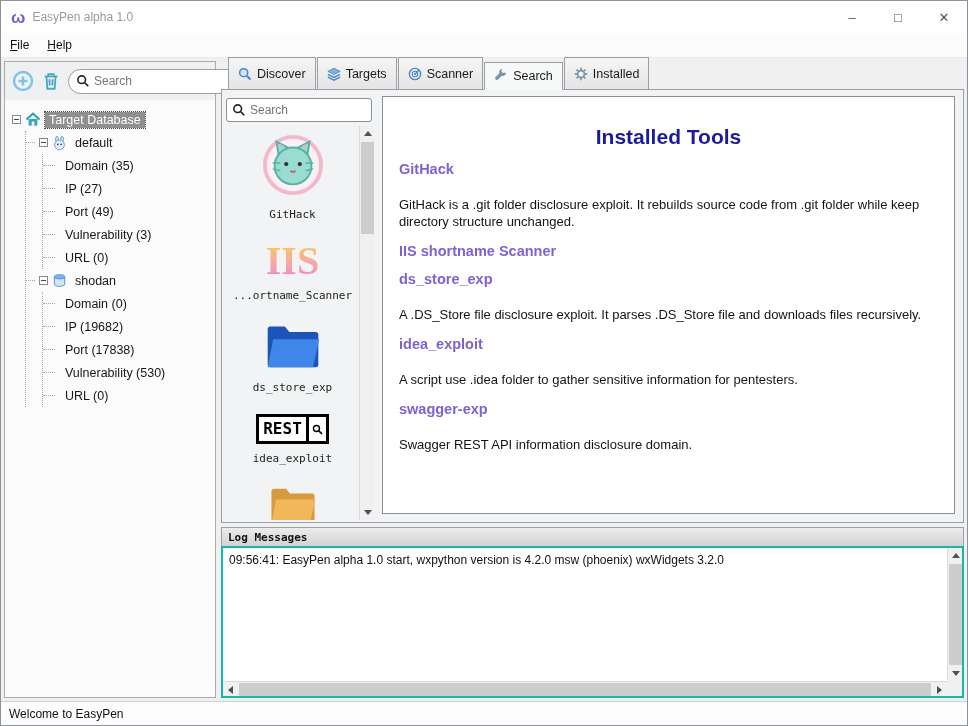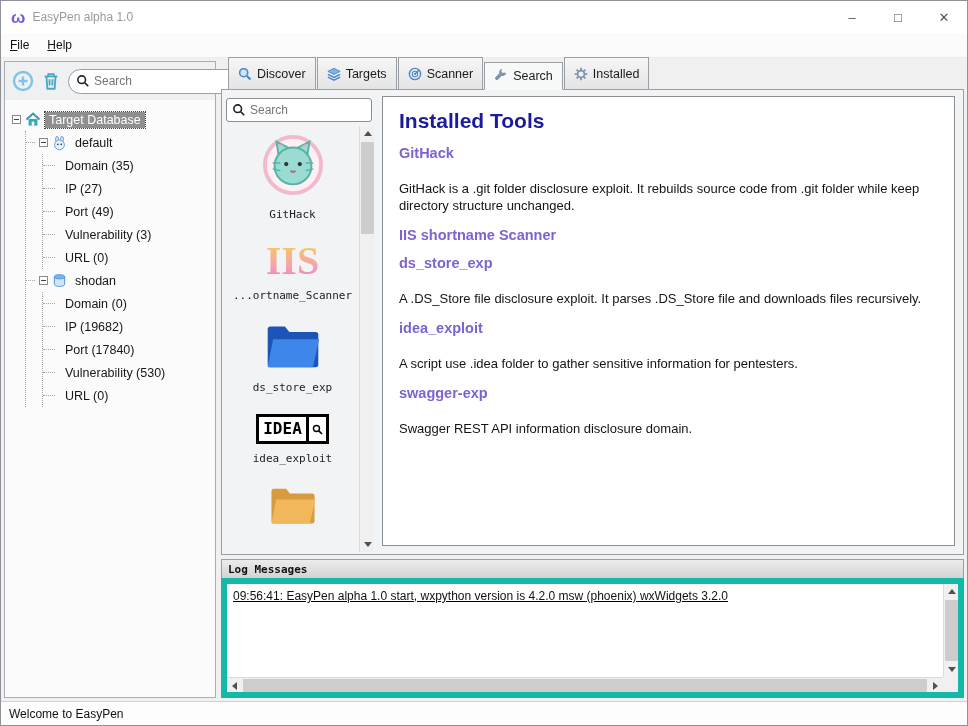--- a/index.html
+++ b/index.html
@@ -67,28 +67,28 @@
   .vscroll { width:15px; flex:none; background:#f0f0f0; border-left:1px solid #dadada; position:relative; }
   .vscroll .arr-up, .vscroll .arr-dn { position:absolute; left:0; width:15px; height:15px; display:flex; align-items:center; justify-content:center; }
   .arr-up { top:0; } .arr-dn { bottom:0; }
   .tri-up { width:0; height:0; border-left:4px solid transparent; border-right:4px solid transparent; border-bottom:5px solid #505050; }
   .tri-dn { width:0; height:0; border-left:4px solid transparent; border-right:4px solid transparent; border-top:5px solid #505050; }
   .tri-lf { width:0; height:0; border-top:4px solid transparent; border-bottom:4px solid transparent; border-right:5px solid #505050; }
   .tri-rt { width:0; height:0; border-top:4px solid transparent; border-bottom:4px solid transparent; border-left:5px solid #505050; }
   .vthumb { position:absolute; left:1px; width:13px; background:#cdcdcd; border-radius:1px; }
   
   .installed-panel { flex:1; margin:6px 8px 8px 8px; background:#fff; border:1px solid #8a8f94; padding:8px 16px; overflow:hidden; min-width:0; }
-  .installed-title { text-align:left; color:#1b1b9e; font-weight:bold; font-size:21px; margin:4px 0 6px 0; }
+  .installed-title { text-align:center; color:#1b1b9e; font-weight:bold; font-size:21px; margin:20px 0 6px 0; }
   .tool-entry-name { color:#7d62d2; font-weight:bold; font-size:14.5px; margin-top:12px; }
   .tool-entry-desc { font-size:13px; color:#141414; margin-top:20px; line-height:1.3; }
   
   .log-section { flex:none; margin-top:4px; display:flex; flex-direction:column; }
   .log-header { height:19px; flex:none; background:linear-gradient(#ececec,#d3d3d3); border:1px solid #9a9fa5; border-bottom:none;
                 font-family:"DejaVu Sans Mono", monospace; font-size:11px; color:#111; padding:3px 6px;font-weight:bold; }
-  .log-body { height:120px; flex:none; background:#fff; border:6px solid #14b8a6; position:relative;text-decoration:underline; }
+  .log-body { height:152px; flex:none; background:#fff; border:2px solid #14b8a6; position:relative; }
   .log-text { font-size:12px; color:#111; padding:5px 20px 0 6px; }
   .log-vscroll { position:absolute; top:0; right:0; bottom:15px; width:15px; background:#f0f0f0; border-left:1px solid #dadada; }
   .log-vscroll .arr-up, .log-vscroll .arr-dn { position:absolute; left:0; width:15px; height:15px; display:flex; align-items:center; justify-content:center; }
   .log-hscroll { position:absolute; left:0; right:15px; bottom:0; height:15px; background:#f0f0f0; border-top:1px solid #dadada; }
   .log-hscroll .arr-lf { position:absolute; left:0; top:0; width:15px; height:15px; display:flex; align-items:center; justify-content:center; }
   .log-hscroll .arr-rt { position:absolute; right:0; top:0; width:15px; height:15px; display:flex; align-items:center; justify-content:center; }
   .hthumb { position:absolute; top:1px; height:13px; background:#cdcdcd; border-radius:1px; }
   .scroll-corner { position:absolute; right:0; bottom:0; width:15px; height:15px; background:#f0f0f0; }
   
   .statusbar { height:24px; flex:none; background:#fdfdfd; border-top:1px solid #d2d2d2; display:flex; align-items:center; padding:0 8px; font-size:12px; color:#111; margin-top:3px; }
@@ -200,21 +200,21 @@
             <span class="tlabel">shodan</span>
           </div>
           <div class="leaves">
             <div class="tree-row leaf">
                 <span class="tlabel">Domain (0)</span>
               </div>
             <div class="tree-row leaf">
                 <span class="tlabel">IP (19682)</span>
               </div>
             <div class="tree-row leaf">
-                <span class="tlabel">Port (17840)</span>
+                <span class="tlabel">Port (17838)</span>
               </div>
             <div class="tree-row leaf">
                 <span class="tlabel">Vulnerability (530)</span>
               </div>
             <div class="tree-row leaf">
                 <span class="tlabel">URL (0)</span>
               </div>
           </div>
         </div>
       </div>
@@ -309,21 +309,21 @@
               <div class="tool-item">
                 <svg width="58" height="47" viewBox="0 0 64 52">
                   <path d="M4 8 a3 3 0 0 1 3 -3 h16 l5 6 h29 a3 3 0 0 1 3 3 v33 a3 3 0 0 1 -3 3 H7 a3 3 0 0 1 -3 -3 Z" fill="#1b55b8"></path>
                   <path d="M10 19 h51 l-7 31 H4 Z" fill="#3f86ea"></path>
                 </svg>
                 <div class="tool-label">ds_store_exp</div>
               </div>
 
               <div class="tool-item">
                 <span class="idea-box">
-                  <span class="idea-text">IDEA</span>
+                  <span class="idea-text">REST</span>
                   <span class="idea-mag">
                     <svg width="11" height="11" viewBox="0 0 16 16">
                       <circle cx="6.5" cy="6.5" r="4.4" fill="none" stroke="#000" stroke-width="2"></circle>
                       <line x1="10" y1="10" x2="14.5" y2="14.5" stroke="#000" stroke-width="2.4"></line>
                     </svg>
                   </span>
                 </span>
                 <div class="tool-label">idea_exploit</div>
               </div>
 

